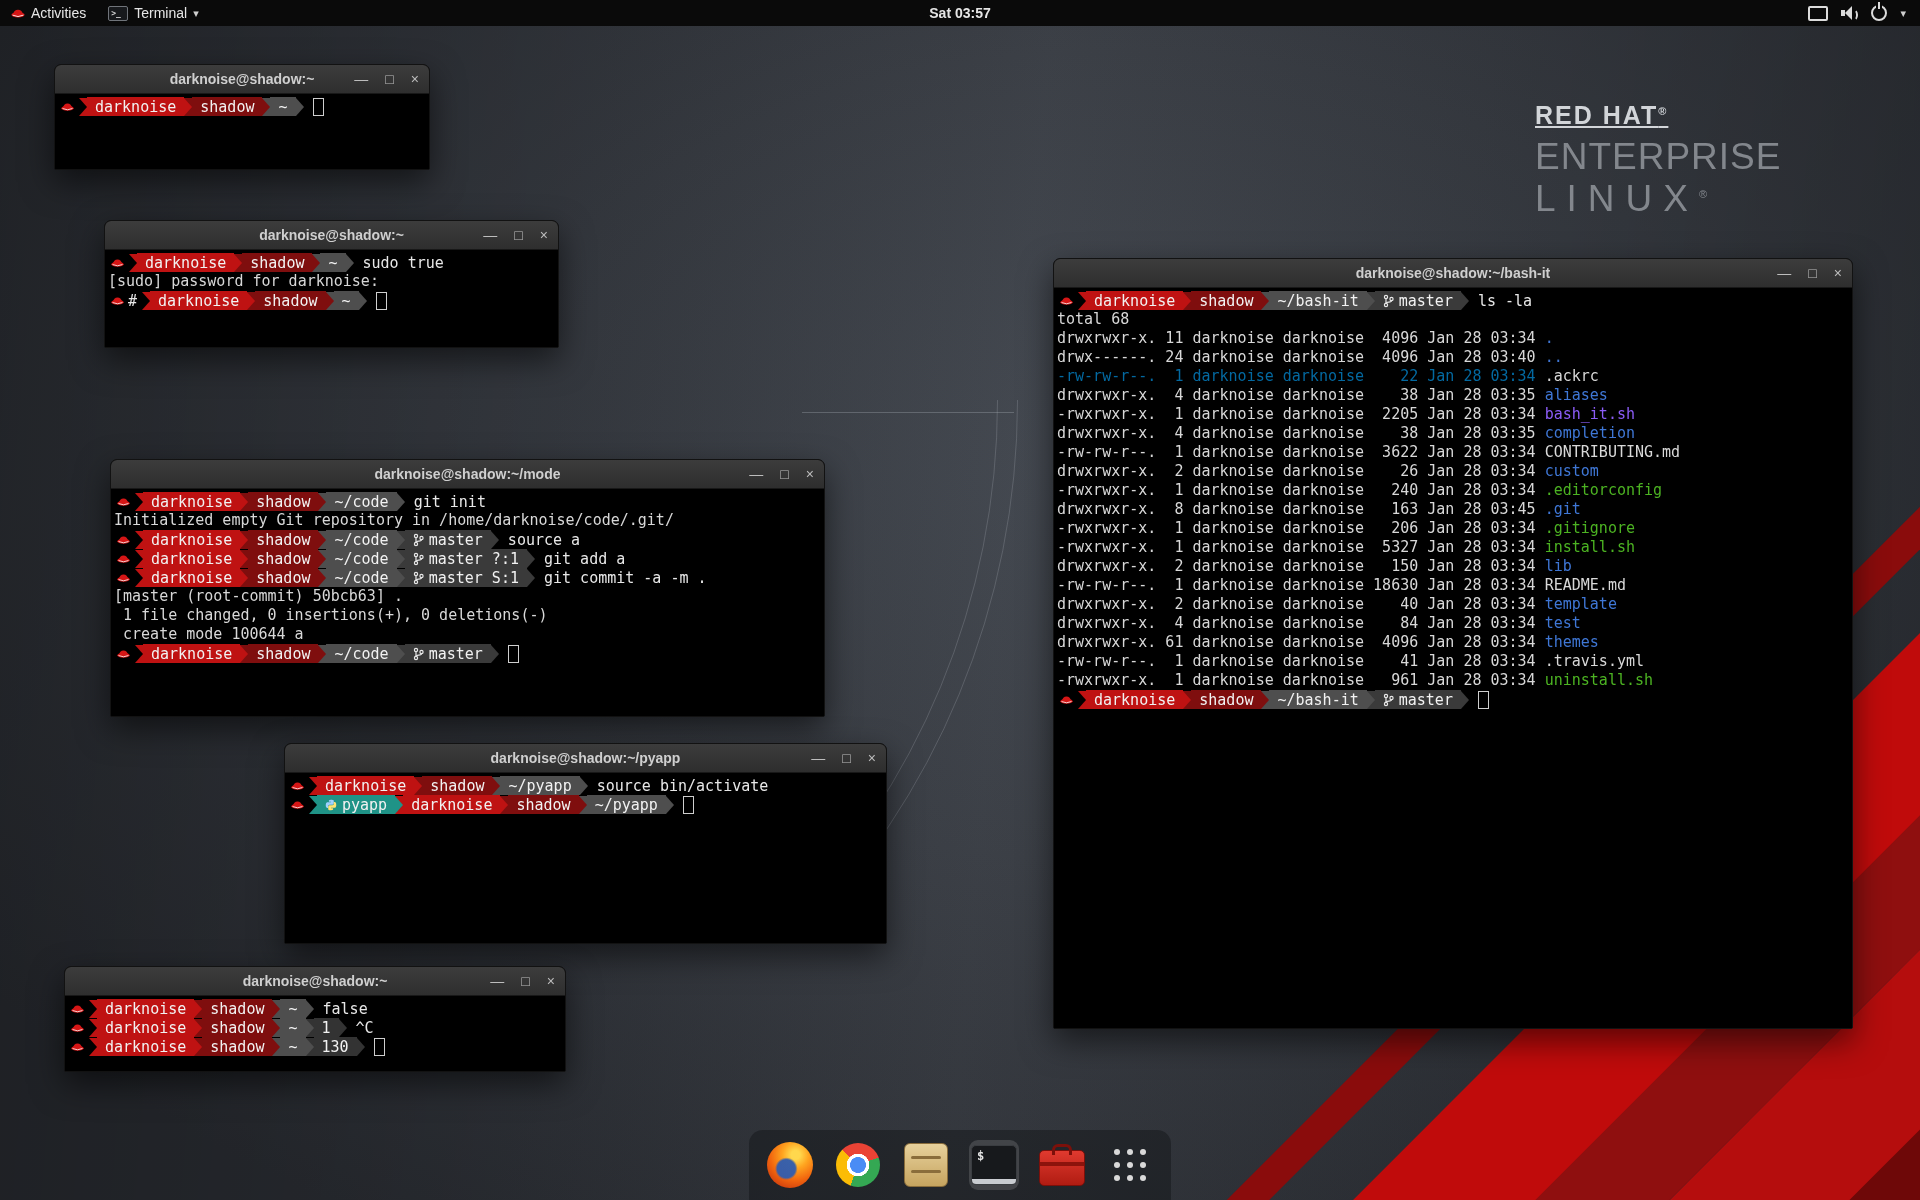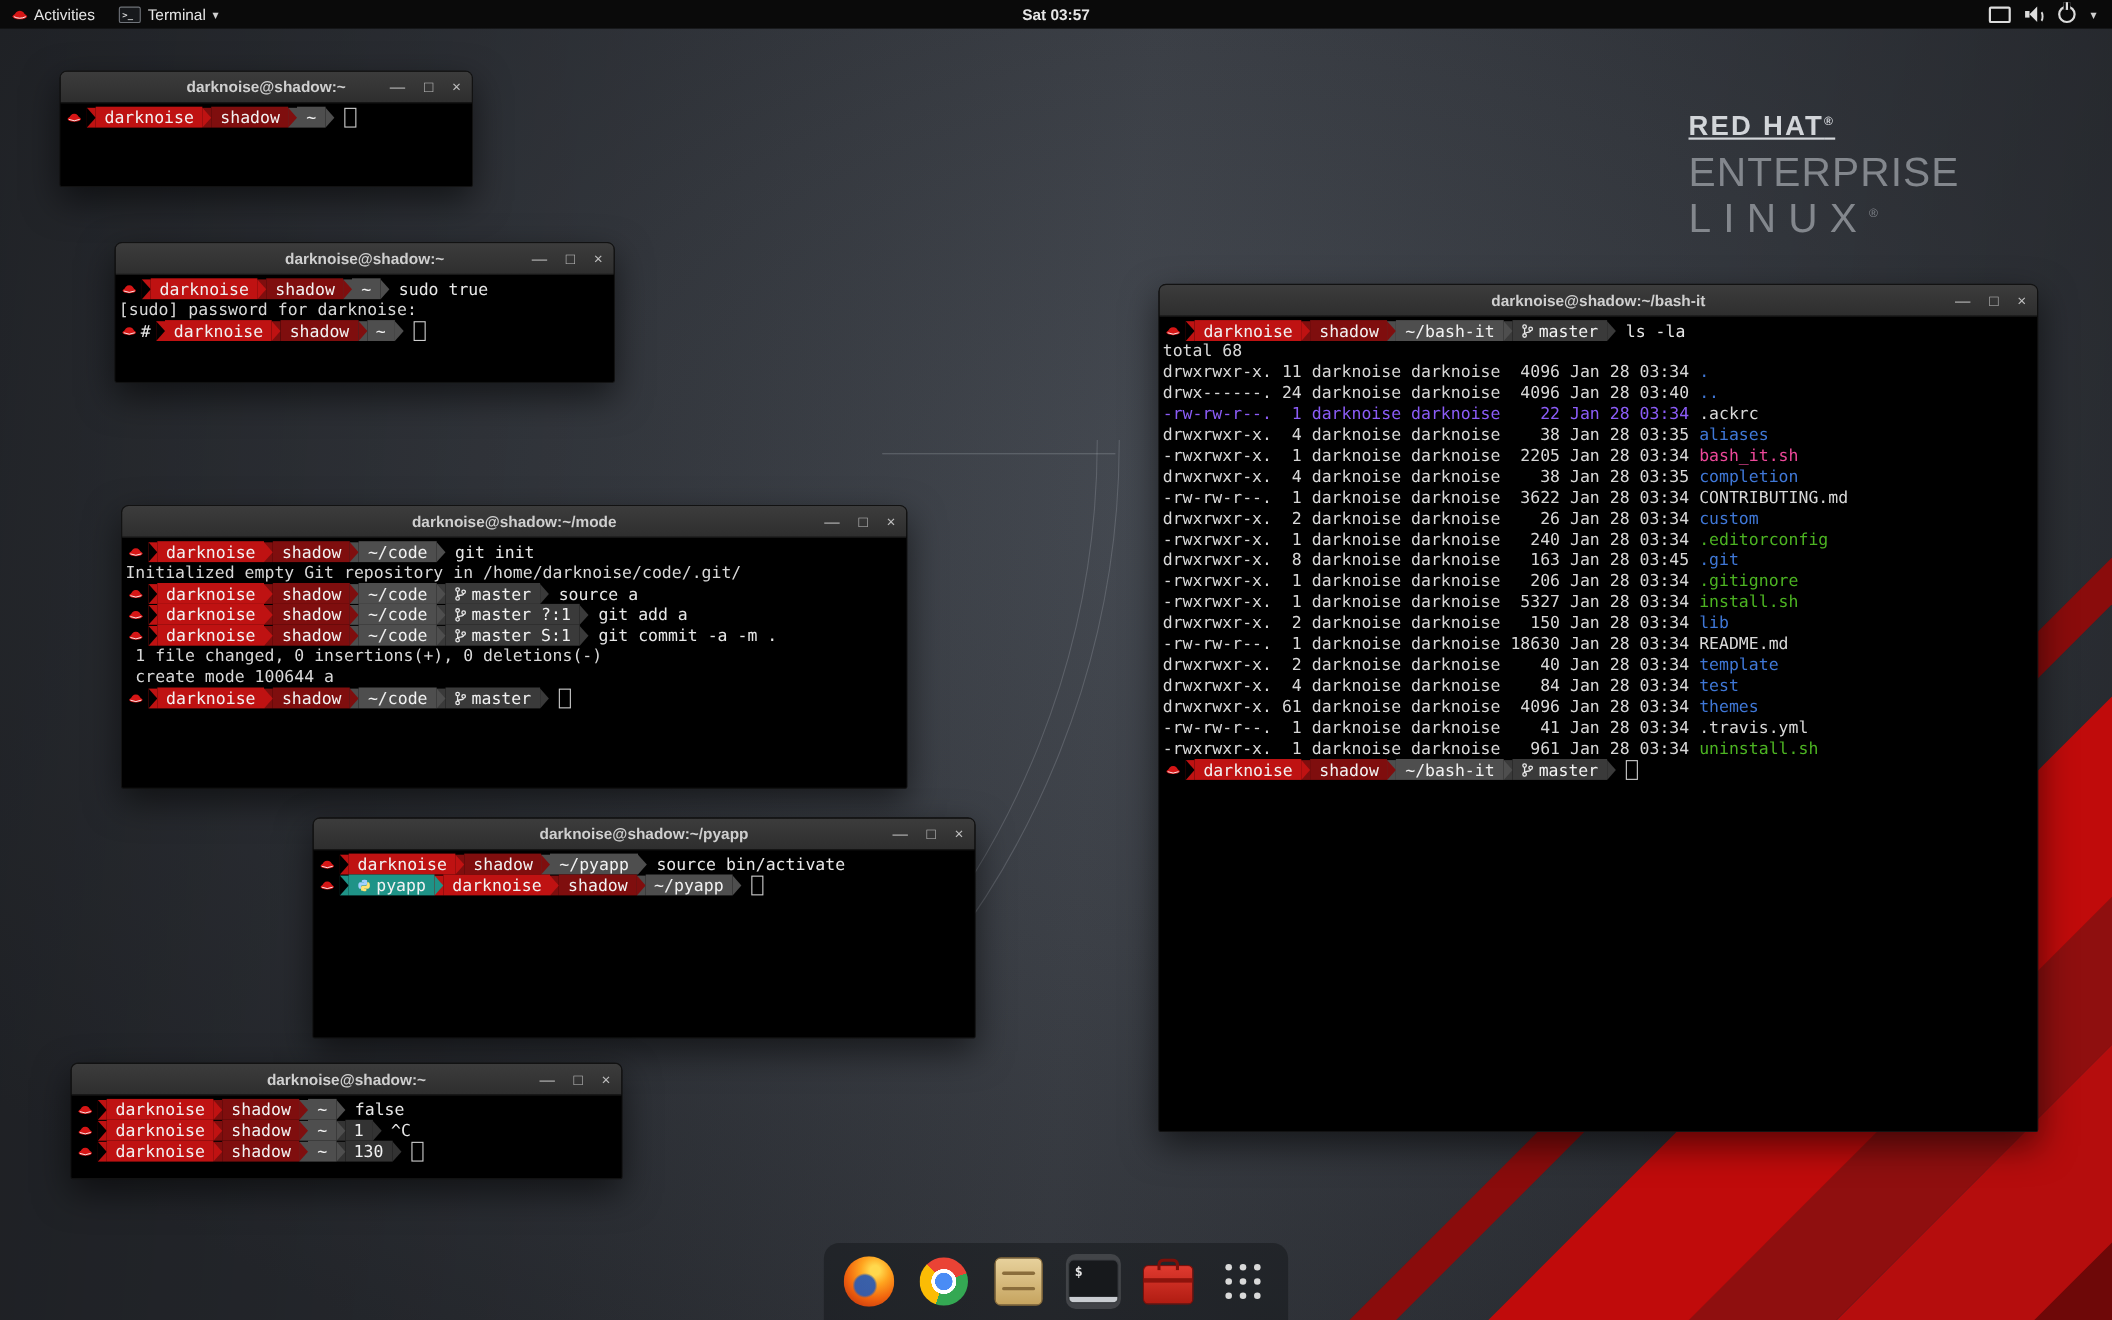--- a/index.html
+++ b/index.html
@@ -245,20 +245,21 @@
                 <path d="M1.5 7.5q5 2.6 10 0" stroke="#fff" stroke-width="0.8" fill="none"></path>
               </svg></span></span><span class="psep" style="border-left-color: rgb(0, 0, 0); background-color: rgb(191, 18, 18);"></span><span class="seg" style="background-color: rgb(191, 18, 18);"><span>darknoise</span></span><span class="psep" style="border-left-color: rgb(191, 18, 18); background-color: rgb(127, 14, 14);"></span><span class="seg" style="background-color: rgb(127, 14, 14);"><span>shadow</span></span><span class="psep" style="border-left-color: rgb(127, 14, 14); background-color: rgb(78, 78, 78);"></span><span class="seg" style="background-color: rgb(78, 78, 78);"><span>~/code</span></span><span class="psep" style="border-left-color: rgb(78, 78, 78); background-color: rgb(58, 58, 58);"></span><span class="seg" style="background-color: rgb(58, 58, 58);"><span class="picon"><svg width="11" height="14" viewBox="0 0 11 14">
                 <g fill="none" stroke="#e8e8e8" stroke-width="1.2">
                   <circle cx="3" cy="3" r="1.6"></circle>
                   <circle cx="3" cy="11" r="1.6"></circle>
                   <circle cx="8.5" cy="5" r="1.6"></circle>
                   <path d="M3 4.7v4.6"></path>
                   <path d="M8.5 6.7C8.5 8.8 3 7.5 3 9.5"></path>
                 </g>
               </svg></span><span>master S:1</span></span><span class="psep" style="border-left-color: rgb(58, 58, 58); background-color: transparent;"></span><span class="cmd"> git commit -a -m .</span></div>
+        <div class="tline out"><span style="color: rgb(216, 216, 216);">[master (root-commit) 50bcb63] .</span></div>
         <div class="tline out"><span style="color: rgb(216, 216, 216);"> 1 file changed, 0 insertions(+), 0 deletions(-)</span></div>
         <div class="tline out"><span style="color: rgb(216, 216, 216);"> create mode 100644 a</span></div>
         <div class="tline"><span class="seg icell"><span class="picon"><svg width="13" height="11" viewBox="0 0 13 11">
                 <path d="M2.1 6.8a4.4 4.4 0 0 1 8.8 0z" fill="#d61616"></path>
                 <ellipse cx="6.5" cy="7.2" rx="6.1" ry="2.5" fill="#d61616"></ellipse>
                 <path d="M1.5 7.5q5 2.6 10 0" stroke="#fff" stroke-width="0.8" fill="none"></path>
               </svg></span></span><span class="psep" style="border-left-color: rgb(0, 0, 0); background-color: rgb(191, 18, 18);"></span><span class="seg" style="background-color: rgb(191, 18, 18);"><span>darknoise</span></span><span class="psep" style="border-left-color: rgb(191, 18, 18); background-color: rgb(127, 14, 14);"></span><span class="seg" style="background-color: rgb(127, 14, 14);"><span>shadow</span></span><span class="psep" style="border-left-color: rgb(127, 14, 14); background-color: rgb(78, 78, 78);"></span><span class="seg" style="background-color: rgb(78, 78, 78);"><span>~/code</span></span><span class="psep" style="border-left-color: rgb(78, 78, 78); background-color: rgb(58, 58, 58);"></span><span class="seg" style="background-color: rgb(58, 58, 58);"><span class="picon"><svg width="11" height="14" viewBox="0 0 11 14">
                 <g fill="none" stroke="#e8e8e8" stroke-width="1.2">
                   <circle cx="3" cy="3" r="1.6"></circle>
                   <circle cx="3" cy="11" r="1.6"></circle>
@@ -343,23 +344,23 @@
                   <circle cx="3" cy="3" r="1.6"></circle>
                   <circle cx="3" cy="11" r="1.6"></circle>
                   <circle cx="8.5" cy="5" r="1.6"></circle>
                   <path d="M3 4.7v4.6"></path>
                   <path d="M8.5 6.7C8.5 8.8 3 7.5 3 9.5"></path>
                 </g>
               </svg></span><span>master</span></span><span class="psep" style="border-left-color: rgb(58, 58, 58); background-color: transparent;"></span><span class="cmd"> ls -la</span></div>
         <div class="tline out"><span style="color: rgb(216, 216, 216);">total 68</span></div>
         <div class="tline out"><span style="color: rgb(216, 216, 216);">drwxrwxr-x. 11 darknoise darknoise  4096 Jan 28 03:34 </span><span style="color: rgb(63, 119, 214);">.</span></div>
         <div class="tline out"><span style="color: rgb(216, 216, 216);">drwx------. 24 darknoise darknoise  4096 Jan 28 03:40 </span><span style="color: rgb(63, 119, 214);">..</span></div>
-        <div class="tline out"><span style="color: #8b5cf6;">-rw-rw-r--.  1 darknoise darknoise    22 Jan 28 03:34 </span><span style="color: rgb(216, 216, 216);">.ackrc</span></div>
+        <div class="tline out"><span style="color: #0369a1;">-rw-rw-r--.  1 darknoise darknoise    22 Jan 28 03:34 </span><span style="color: rgb(216, 216, 216);">.ackrc</span></div>
         <div class="tline out"><span style="color: rgb(216, 216, 216);">drwxrwxr-x.  4 darknoise darknoise    38 Jan 28 03:35 </span><span style="color: rgb(63, 119, 214);">aliases</span></div>
-        <div class="tline out"><span style="color: rgb(216, 216, 216);">-rwxrwxr-x.  1 darknoise darknoise  2205 Jan 28 03:34 </span><span style="color: #ec4899;">bash_it.sh</span></div>
+        <div class="tline out"><span style="color: rgb(216, 216, 216);">-rwxrwxr-x.  1 darknoise darknoise  2205 Jan 28 03:34 </span><span style="color: #8b5cf6;">bash_it.sh</span></div>
         <div class="tline out"><span style="color: rgb(216, 216, 216);">drwxrwxr-x.  4 darknoise darknoise    38 Jan 28 03:35 </span><span style="color: rgb(63, 119, 214);">completion</span></div>
         <div class="tline out"><span style="color: rgb(216, 216, 216);">-rw-rw-r--.  1 darknoise darknoise  3622 Jan 28 03:34 </span><span style="color: rgb(216, 216, 216);">CONTRIBUTING.md</span></div>
         <div class="tline out"><span style="color: rgb(216, 216, 216);">drwxrwxr-x.  2 darknoise darknoise    26 Jan 28 03:34 </span><span style="color: rgb(63, 119, 214);">custom</span></div>
         <div class="tline out"><span style="color: rgb(216, 216, 216);">-rwxrwxr-x.  1 darknoise darknoise   240 Jan 28 03:34 </span><span style="color: rgb(76, 179, 34);">.editorconfig</span></div>
         <div class="tline out"><span style="color: rgb(216, 216, 216);">drwxrwxr-x.  8 darknoise darknoise   163 Jan 28 03:45 </span><span style="color: rgb(63, 119, 214);">.git</span></div>
         <div class="tline out"><span style="color: rgb(216, 216, 216);">-rwxrwxr-x.  1 darknoise darknoise   206 Jan 28 03:34 </span><span style="color: rgb(76, 179, 34);">.gitignore</span></div>
         <div class="tline out"><span style="color: rgb(216, 216, 216);">-rwxrwxr-x.  1 darknoise darknoise  5327 Jan 28 03:34 </span><span style="color: rgb(76, 179, 34);">install.sh</span></div>
         <div class="tline out"><span style="color: rgb(216, 216, 216);">drwxrwxr-x.  2 darknoise darknoise   150 Jan 28 03:34 </span><span style="color: rgb(63, 119, 214);">lib</span></div>
         <div class="tline out"><span style="color: rgb(216, 216, 216);">-rw-rw-r--.  1 darknoise darknoise 18630 Jan 28 03:34 </span><span style="color: rgb(216, 216, 216);">README.md</span></div>
         <div class="tline out"><span style="color: rgb(216, 216, 216);">drwxrwxr-x.  2 darknoise darknoise    40 Jan 28 03:34 </span><span style="color: rgb(63, 119, 214);">template</span></div>

